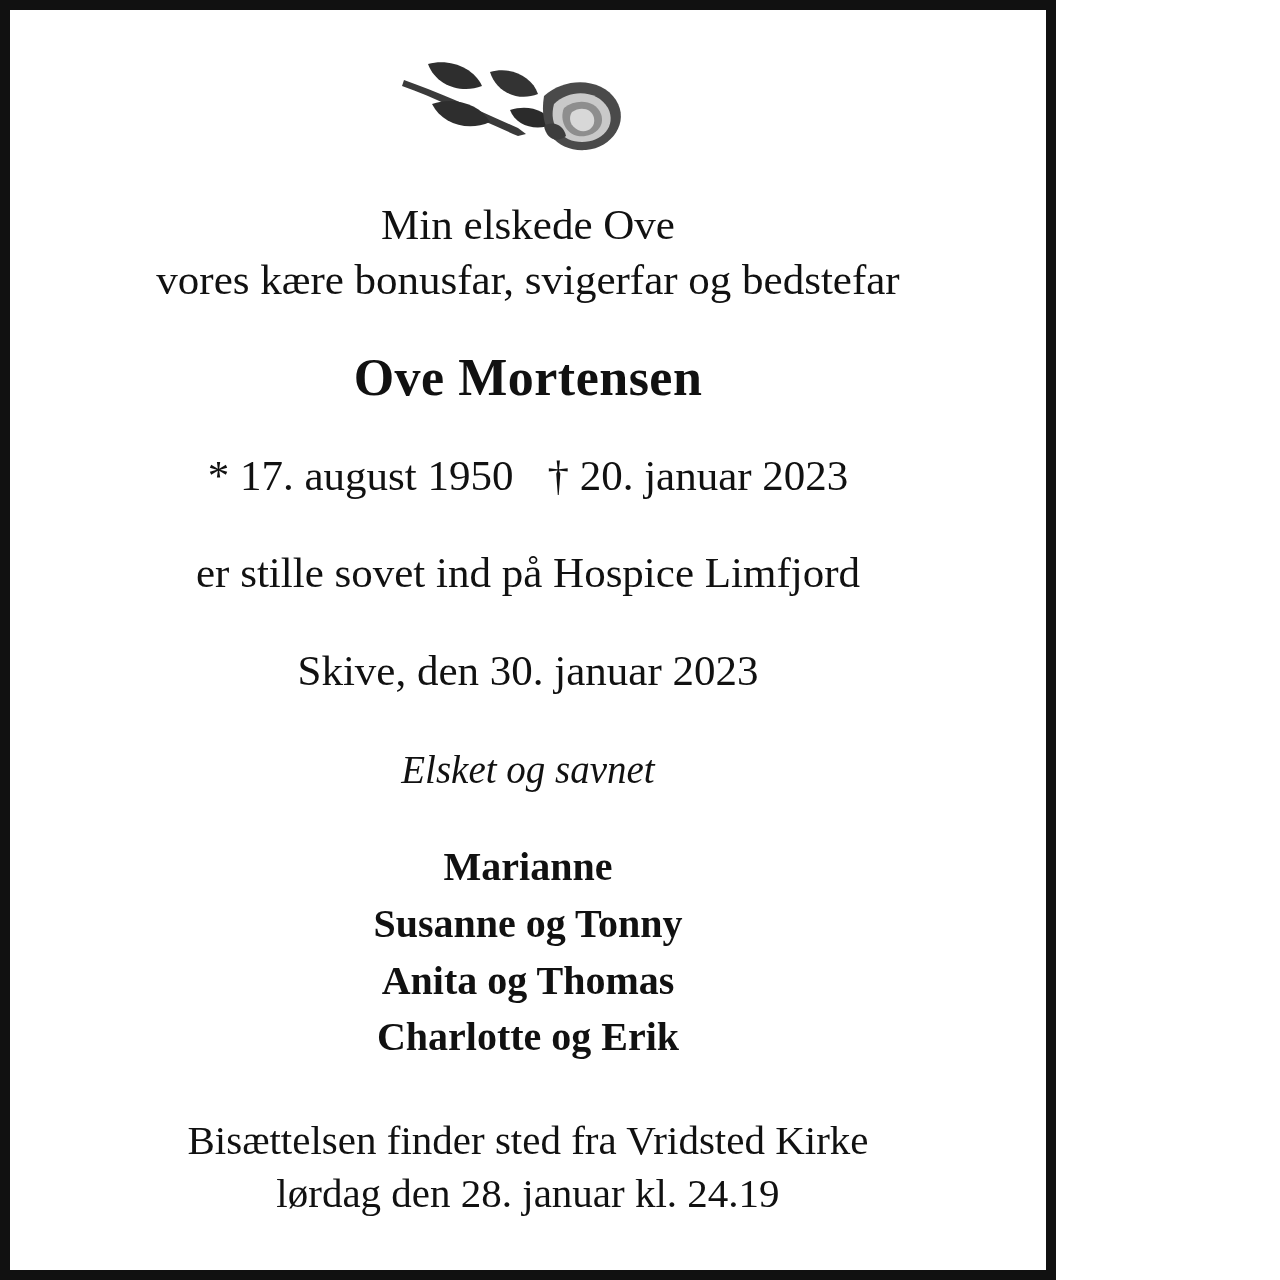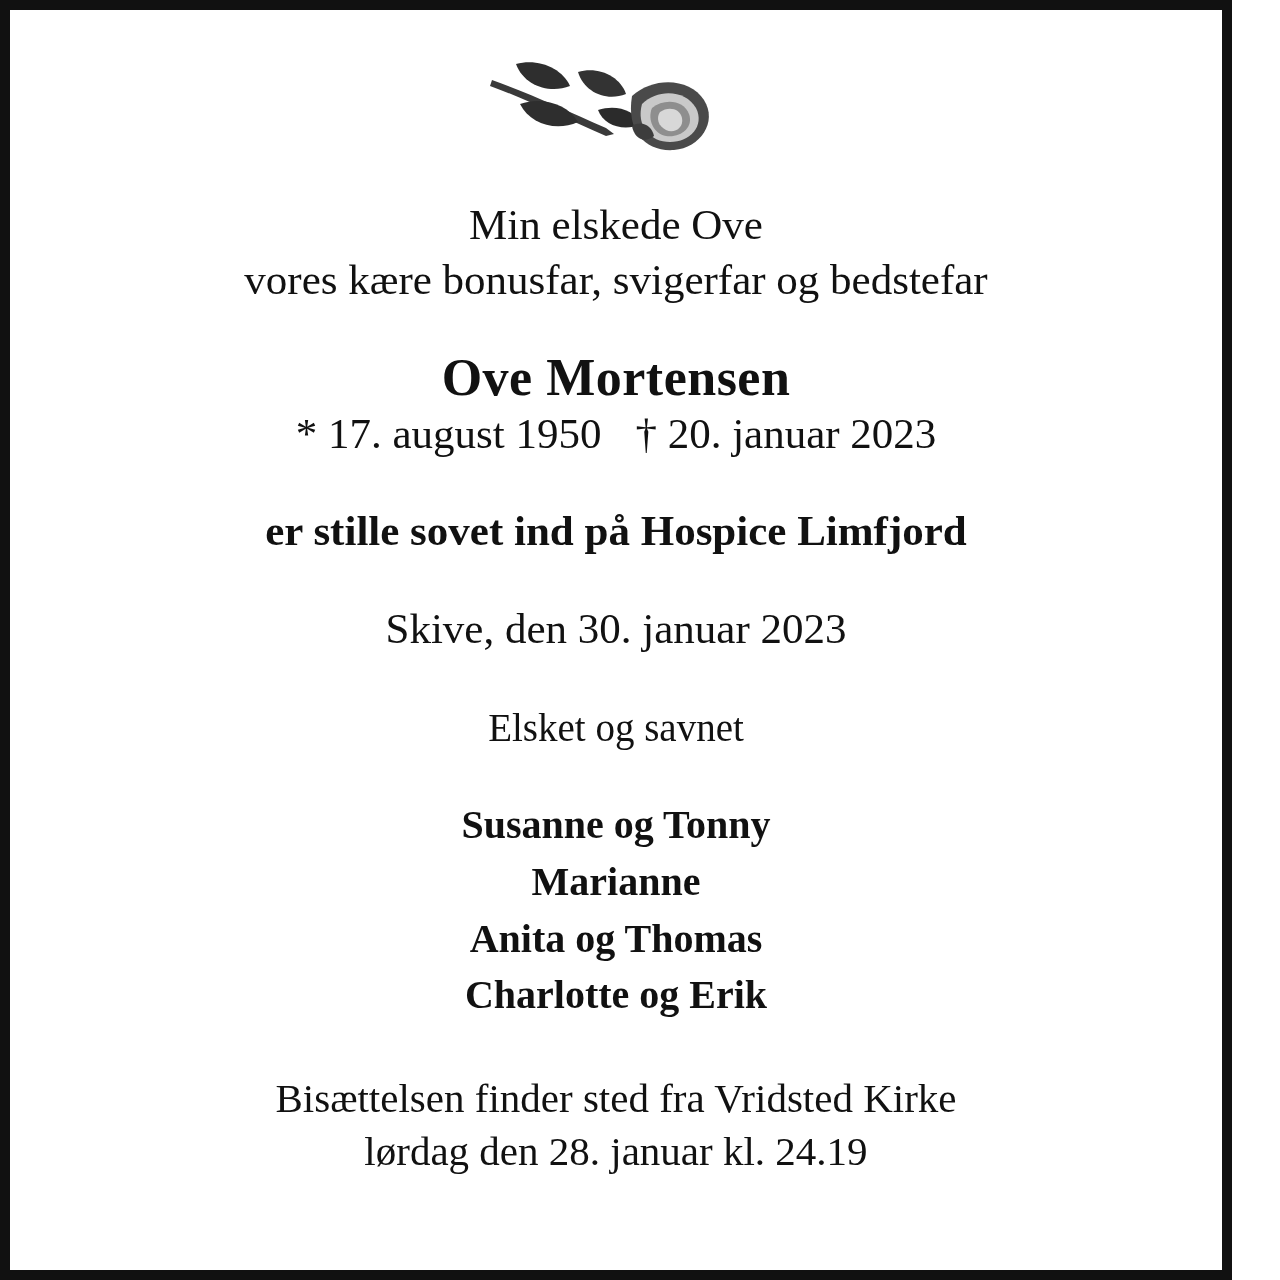--- a/index.html
+++ b/index.html
@@ -10,21 +10,21 @@
   body {
     width: 1280px;
     height: 1280px;
     font-family: "Liberation Serif", serif;
     color: #111111;
     overflow: hidden;
   }
   .notice {
     position: relative;
     box-sizing: border-box;
-    width: 1232px;
+    width: 1056px;
     height: 1280px;
     border: 10px solid #111111;
     background: #ffffff;
     display: flex;
     flex-direction: column;
     align-items: center;
     padding: 34px 60px 30px 60px;
   }
   .rose {
     width: 260px;
@@ -43,33 +43,34 @@
   .intro .l1 { display: block; }
   .intro .l2 { display: block; margin-top: 4px; }
   .name {
     font-size: 52px;
     font-weight: bold;
     margin-top: 42px;
     letter-spacing: 0.5px;
   }
   .dates {
     font-size: 43px;
+    margin-top: 42px;
   }
   .dates .sep { display: inline-block; width: 34px; }
   .place {
     font-size: 43px;
     margin-top: 46px;
-    font-weight: bold;
   }
   .city {
     font-size: 43px;
     margin-top: 48px;
   }
   .elsket {
     font-size: 39px;
+    font-style: italic;
     margin-top: 50px;
   }
   .survivors {
     margin-top: 46px;
     font-size: 40px;
     font-weight: bold;
     line-height: 1.42;
     text-align: center;
   }
   .survivors .s-row { display: block; }
@@ -117,22 +118,22 @@
     <span>* 17. august 1950</span><span class="sep"></span><span>† 20. januar 2023</span>
   </div>
 
   <div class="line place">er stille sovet ind på Hospice Limfjord</div>
 
   <div class="line city">Skive, den 30. januar 2023</div>
 
   <div class="line elsket">Elsket og savnet</div>
 
   <div class="survivors">
+    <span class="s-row">Marianne</span>
     <span class="s-row">Susanne og Tonny</span>
-    <span class="s-row">Marianne</span>
     <span class="s-row">Anita og Thomas</span>
     <span class="s-row">Charlotte og Erik</span>
   </div>
 
   <div class="line footer">
     <span class="f1">Bisættelsen finder sted fra Vridsted Kirke</span>
     <span class="f2">lørdag den 28. januar kl. 24.19</span>
   </div>
 
 </div>

